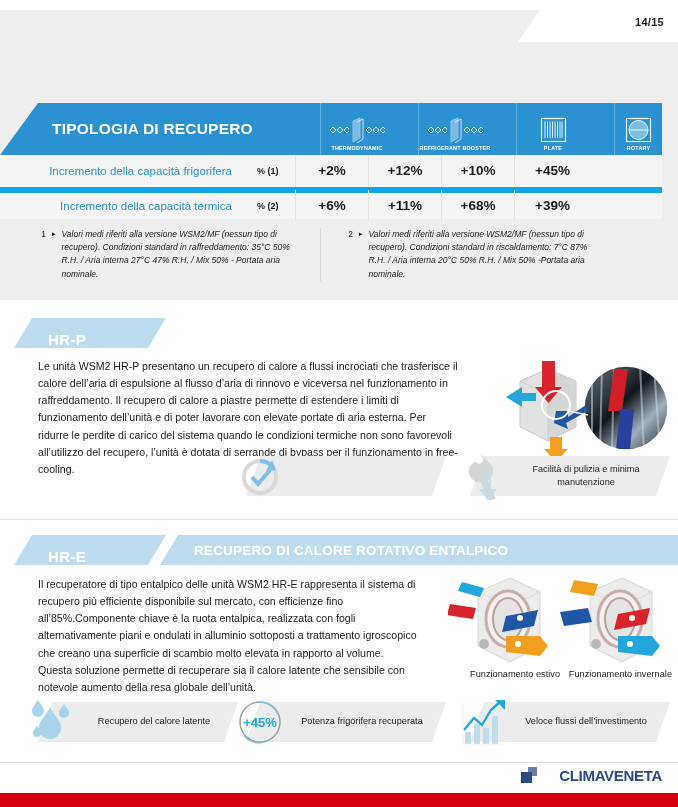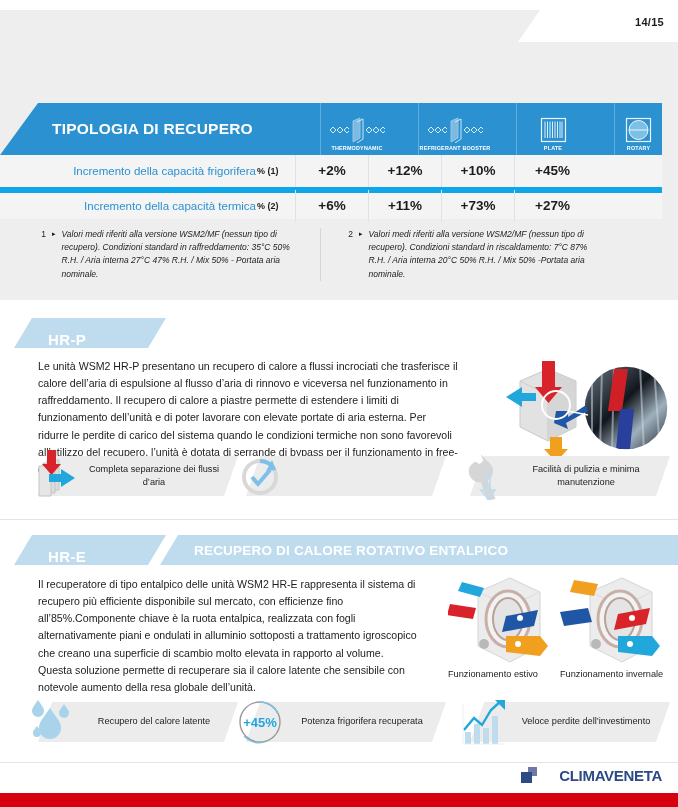--- a/index.html
+++ b/index.html
@@ -65,21 +65,21 @@
 
   .trow {
     position: relative; width: 662px; height: 32px;
     display: flex; align-items: center;
     background: #f4f4f4;
   }
   .trow.alt { background: #f4f4f4; }
   .trow + .trow { border-top: 6px solid #0ea5e9; }
   .td-label {
     width: 295px; display: flex; align-items: center; justify-content: flex-end;
-    padding-right: 8px; gap: 1px;
+    padding-right: 8px; gap: 25px;
   }
   .td-label .txt { color: #2b91d0; font-size: 11.5px; }
   .td-label .unit { color: #1c1c1c; font-size: 9px; font-weight: bold; min-width: 30px; }
   .td-val {
     width: 73px; text-align: center;
     color: #1c1c1c; font-size: 13.5px; font-weight: bold;
     border-left: 1px solid #e2e2e2;
     height: 32px; line-height: 32px;
   }
   .td-val.last { width: auto; flex: 1; text-align: left; padding-left: 20px; }
@@ -136,21 +136,21 @@
   }
   .feat .lbl {
     position: relative; z-index: 2;
     font-size: 9.2px; line-height: 1.45; color: #1c1c1c; text-align: center;
     width: 140px;
   }
 
   
   .fig { position: absolute; }
   .fig-cap {
-    position: absolute; text-align: left; font-size: 9.2px; line-height: 1.35; color: #1c1c1c;
+    position: absolute; text-align: right; font-size: 9.2px; line-height: 1.35; color: #1c1c1c;
   }
 
   
   .footer-logo {
     position: absolute; right: 16px; bottom: 23px;
     display: flex; align-items: center; gap: 5px;
   }
   .footer-logo .mark { width: 17px; height: 17px; position: relative; }
   .footer-logo .mark i {
     position: absolute; display: block; background: #2c4a86;
@@ -279,22 +279,22 @@
       <div class="td-val last">+45%</div>
     </div>
 
     <div class="trow alt">
       <div class="td-label">
         <span class="txt">Incremento della capacità termica</span>
         <span class="unit">% (2)</span>
       </div>
       <div class="td-val">+6%</div>
       <div class="td-val">+11%</div>
-      <div class="td-val">+73%</div>
-      <div class="td-val last">+27%</div>
+      <div class="td-val">+68%</div>
+      <div class="td-val last">+39%</div>
     </div>
   </div>
 
   <div class="notes">
     <div class="note">
       <span class="num">1</span>
       <span class="arr">▸</span>
       <span class="body">Valori medi riferiti alla versione WSM2/MF (nessun tipo di recupero). Condizioni standard in raffreddamento: 35°C 50% R.H. / Aria interna 27°C 47% R.H. / Mix 50% - Portata aria nominale.</span>
     </div>
     <div class="note second">
@@ -352,35 +352,20 @@
 
         <path d="M82 84 h12 v12 h6 l-12 13 l-12 -13 h6 z" fill="#f0a01e"></path>
 
         <circle cx="88" cy="52" r="14" fill="none" stroke="#ffffff" stroke-width="2"></circle>
         <line x1="100" y1="58" x2="120" y2="62" stroke="#ffffff" stroke-width="1.5"></line>
       </svg>
     </div>
   </div>
 
   <div class="feat-row" style="position:absolute; left:0; top:452px;">
-    <div class="feat" style="left:20px;">
-      <div class="slab"></div>
-      <div class="ic">
-        <svg width="58" height="52" viewBox="0 0 58 52">
-          <g fill="#dcdcdc" stroke="#c4c4c4">
-            <path d="M24 10 h12 v30 h-12 z"></path>
-              <path d="M20 13 h12 v30 h-12 z"></path>
-            <path d="M16 16 h12 v30 h-12 z" fill="#e6e6e6"></path>
-          </g>
-          <path d="M24 0 h9 v14 h5 l-9.5 11 L19 14 h5 z" fill="#d8232a"></path>
-          <path d="M52 28 l-14 -9 v5 h-12 v8 h12 v5 z" fill="#22a7dd"></path>
-        </svg>
-      </div>
-      <div class="lbl">Completa separazione dei flussi d’aria</div>
-    </div>
 
     <div class="feat" style="left:228px;">
       <div class="slab"></div>
       <div class="ic">
         <svg width="44" height="44" viewBox="0 0 44 44">
           <circle cx="22" cy="23" r="16" fill="none" stroke="#d8d8d8" stroke-width="4"></circle>
           <path d="M22 7 a16 16 0 0 1 14 8" fill="none" stroke="#7fc0e8" stroke-width="4"></path>
           <path d="M34 6 l4 10 l-10 1 z" fill="#7fc0e8"></path>
           <path d="M14 23 l6 7 l12 -14" fill="none" stroke="#7fc0e8" stroke-width="4"></path>
         </svg>
@@ -492,21 +477,21 @@
             <rect x="26" y="30" width="6" height="16"></rect>
               <rect x="35" y="18" width="6" height="28"></rect>
           </g>
           <polyline points="7,32 17,20 25,27 34,12 44,3" fill="none" stroke="#22a7dd" stroke-width="2.4"></polyline>
           <path d="M38 2 h10 v10 z" fill="#22a7dd"></path>
           <g stroke="#e2eef6" stroke-width=".8">
               <path d="M6 6 V46 M6 46 H48"></path>
             </g>
         </svg>
       </div>
-      <div class="lbl">Veloce perdite dell’investimento</div>
+      <div class="lbl">Veloce flussi dell’investimento</div>
     </div>
   </div>
 
   <div class="divider" style="top:762px;"></div>
 
   <div class="footer-logo">
     <span class="mark">
         <i class="b"></i>
         <i class="a"></i>
       </span>

